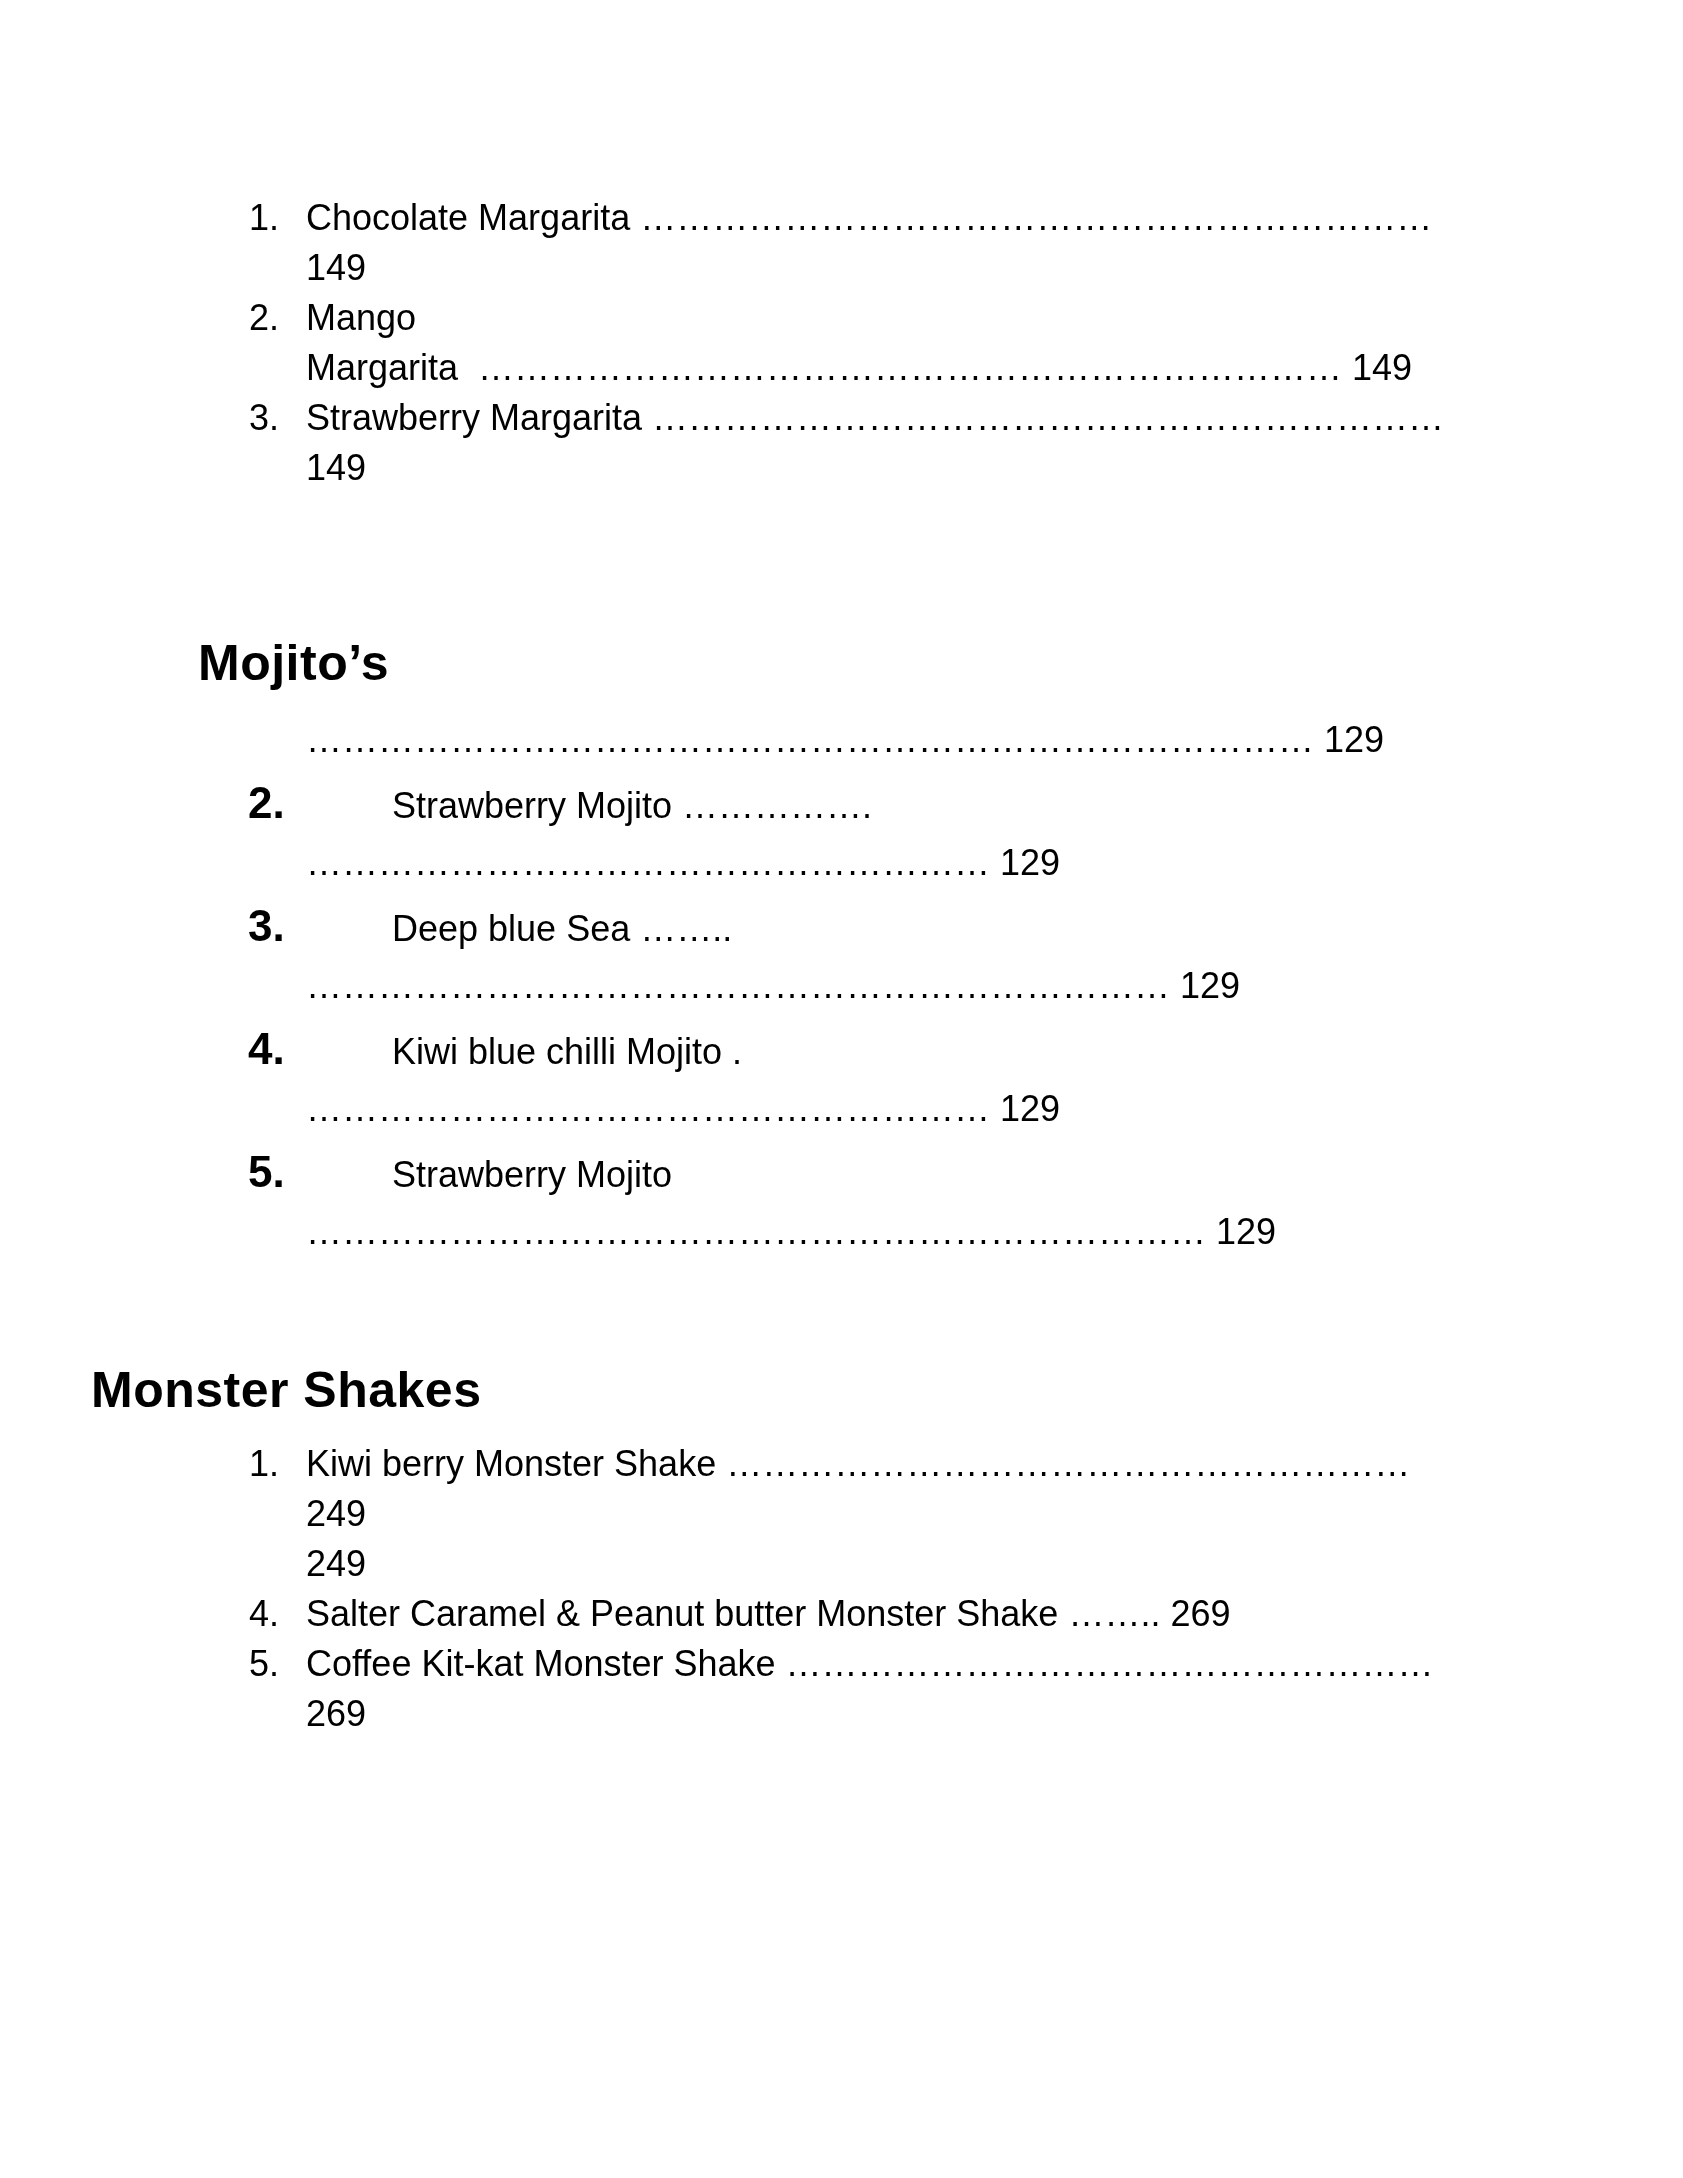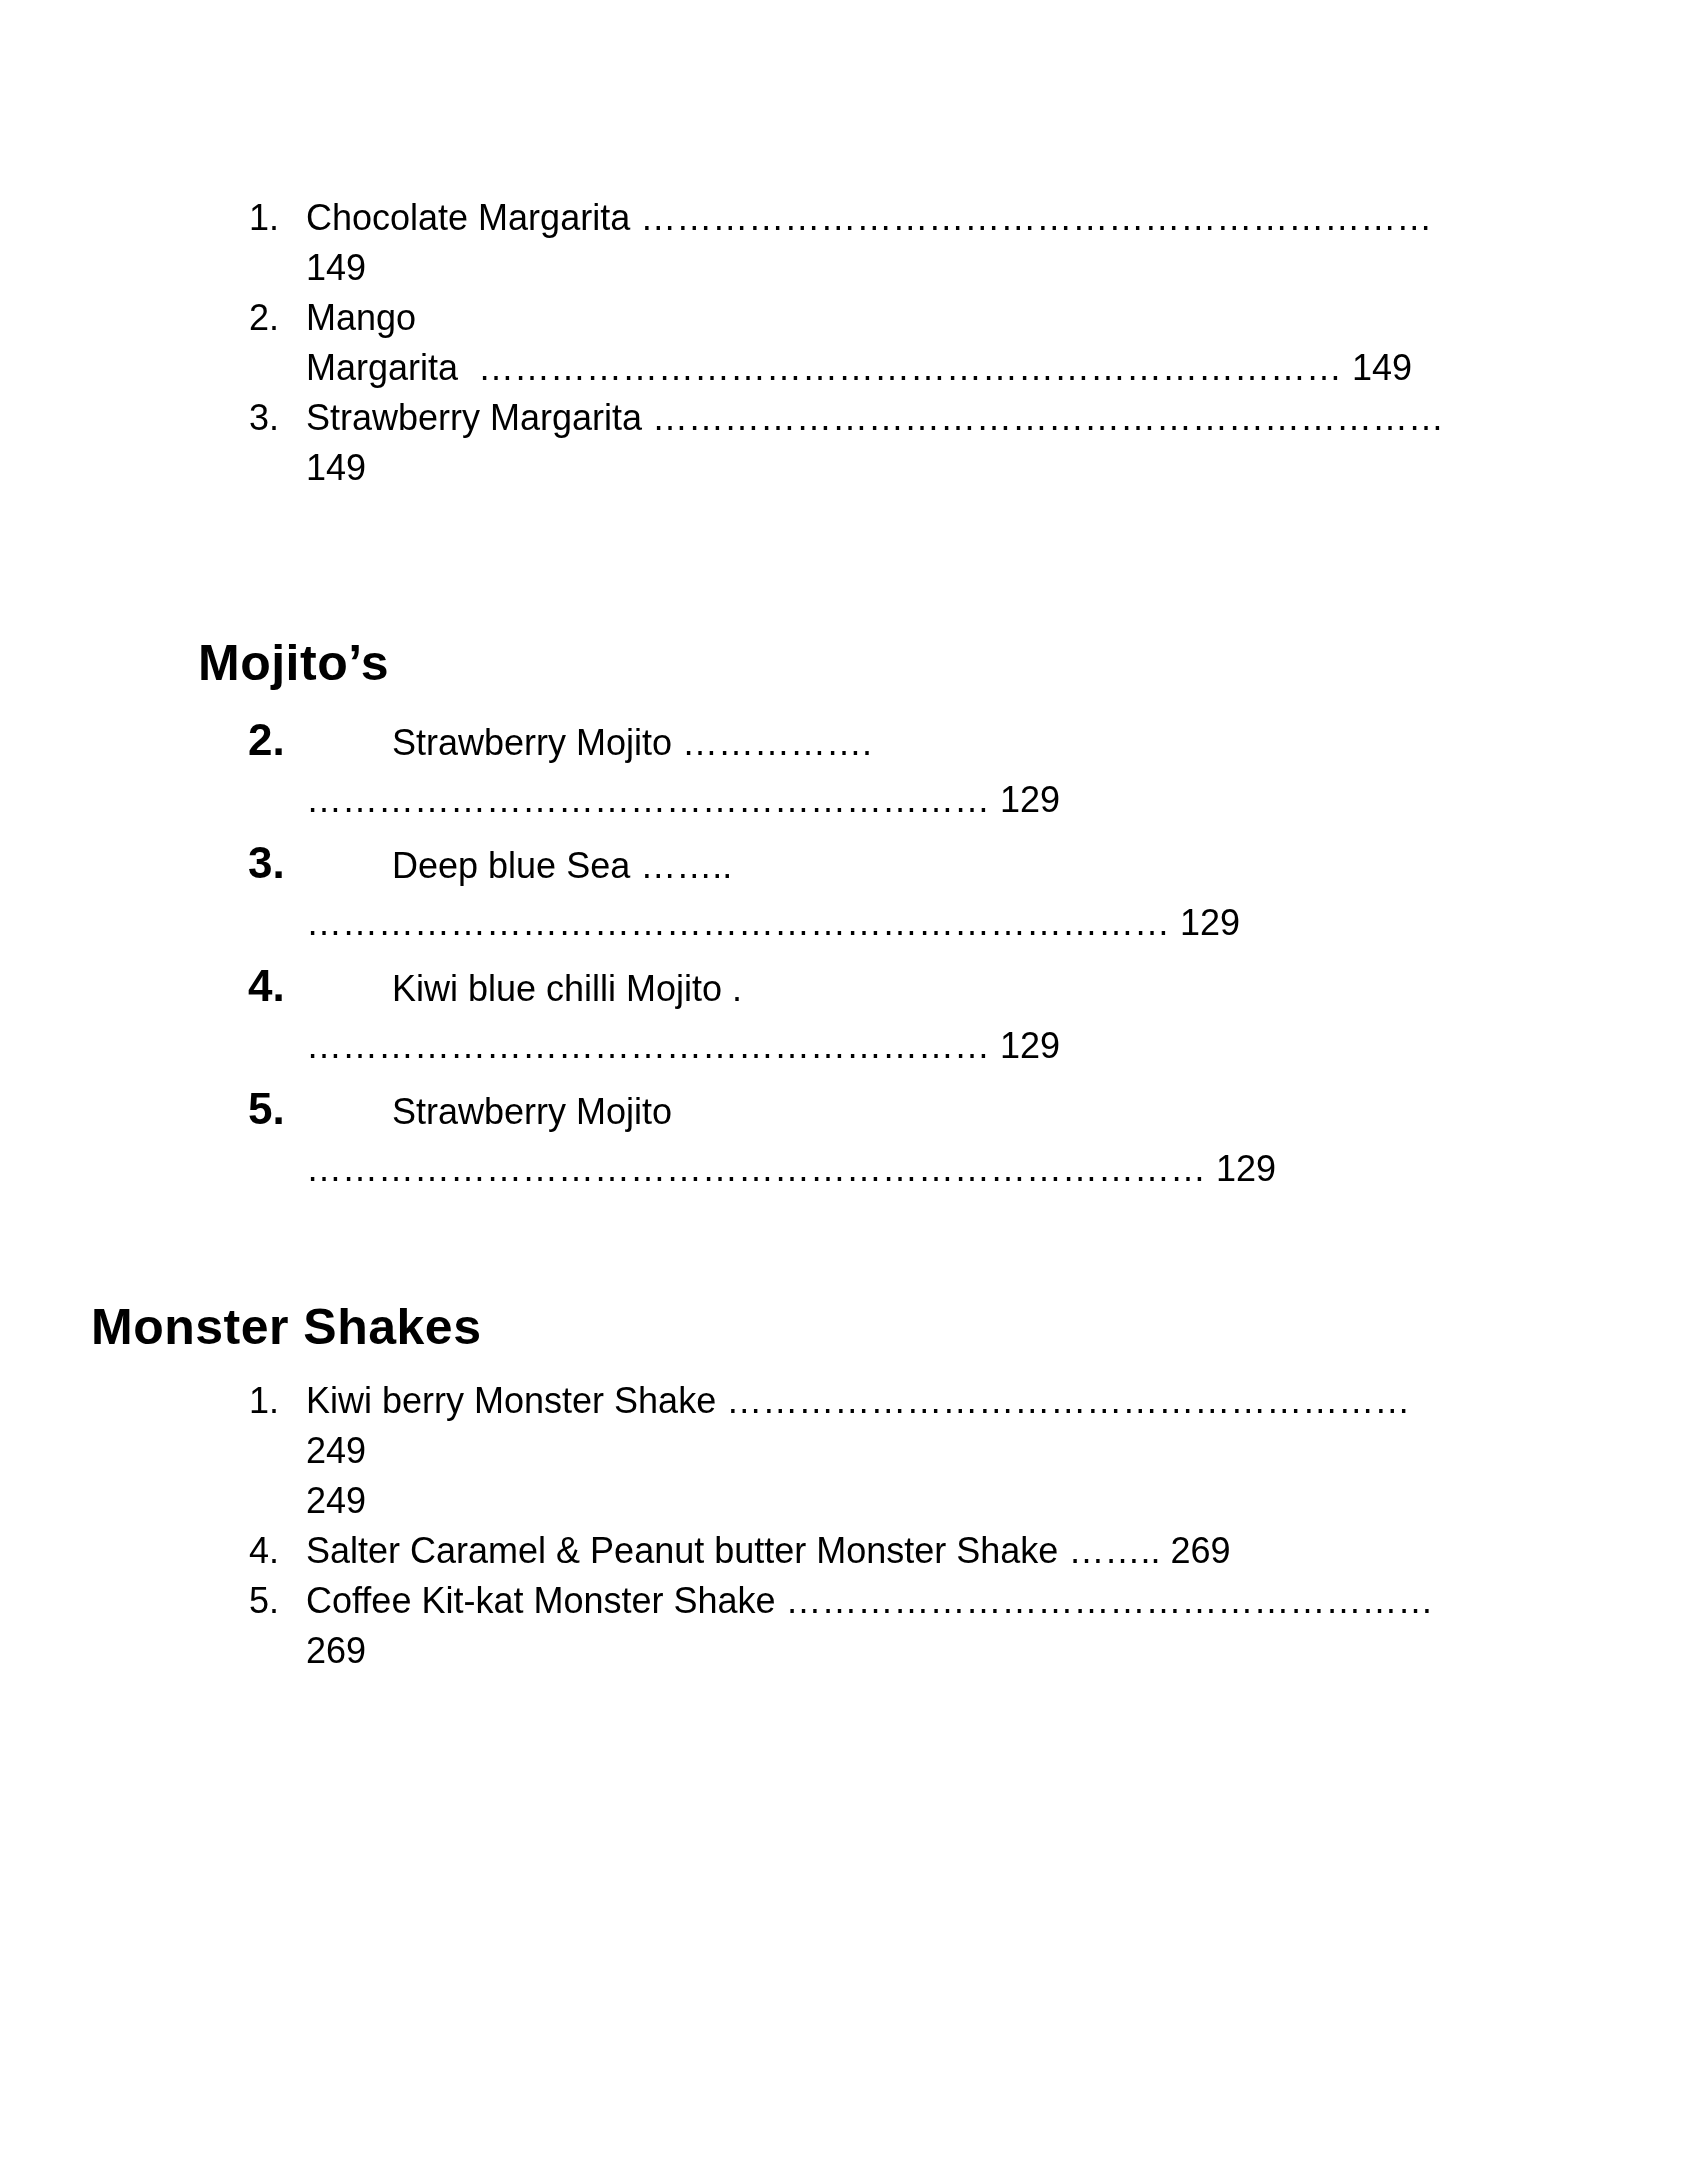--- a/index.html
+++ b/index.html
@@ -42,20 +42,21 @@
       <div class="item">
         <div class="line first"><span class="num">3.</span><span>Strawberry Margarita </span><span>…………………………………………………………</span></div>
         <div class="line cont"><span>149</span></div>
       </div>
     </div>
 
   <h2 class="heading" id="heading-mojitos">Mojito’s</h2>
 
   <div class="sec sec-mojito sec-mojitos">
       <div class="item">
+        <div class="line cont"><span>…………………………………………………………………………</span><span> 129</span></div>
       </div>
       <div class="item">
         <div class="line first"><span class="num">2.</span><span>Strawberry Mojito </span><span>…………….</span></div>
         <div class="line cont"><span>…………………………………………………</span><span> 129</span></div>
       </div>
       <div class="item">
         <div class="line first"><span class="num">3.</span><span>Deep blue Sea </span><span>……..</span></div>
         <div class="line cont"><span>………………………………………………………………</span><span> 129</span></div>
       </div>
       <div class="item">

